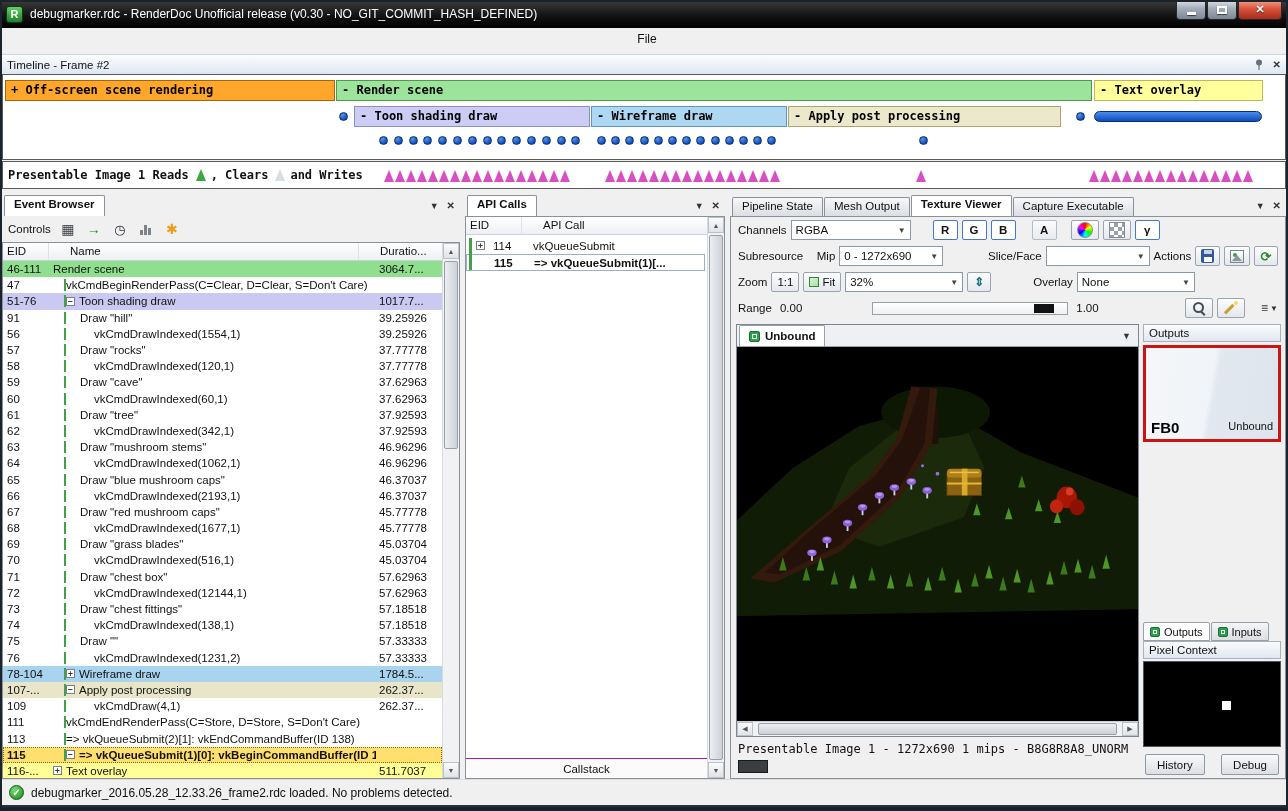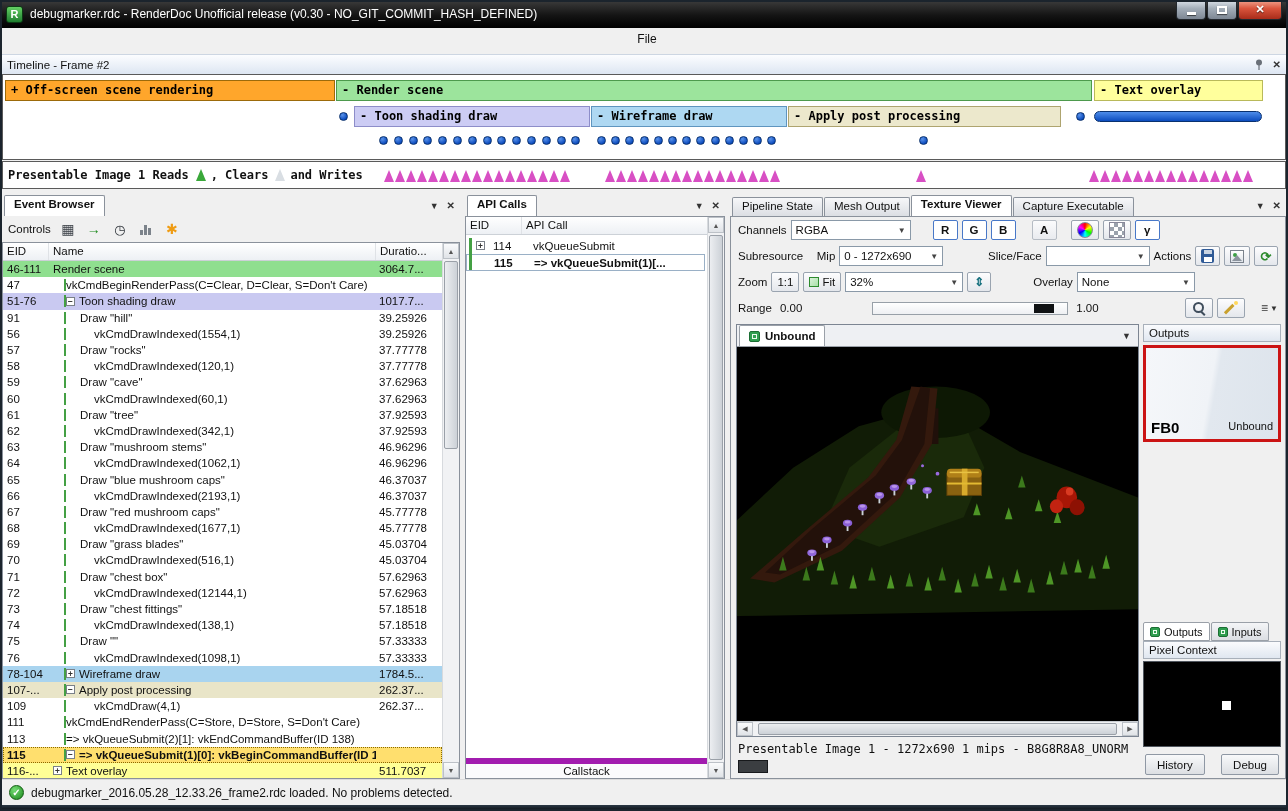--- a/index.html
+++ b/index.html
@@ -54,21 +54,21 @@
 .tabbar-end { margin-left:auto; display:flex; gap:8px; padding:0 5px 5px; color:#333; font-size:9px; align-items:flex-end; }
 
 
 .eb-panel { width:458px; flex:none; }
 .eb-toolbar { height:26px; display:flex; align-items:center; gap:8px; padding:0 6px; font-size:11.5px; }
 .tool-ic { width:18px; height:18px; display:flex; align-items:center; justify-content:center; }
 .chart-ic { display:flex; align-items:flex-end; gap:1px; height:11px; }
 .chart-ic i { display:block; width:3px; background:#7c838b; }
 .grid-box { flex:1; background:#fff; border:1px solid #8a919b; display:flex; min-height:0; }
 .grid-col { flex:1; display:flex; flex-direction:column; min-width:0; }
-.eb-header { display:flex; height:18px; background:linear-gradient(#ffffff,#edf0f4); border-bottom:1px solid #ccd1d7; font-size:11.5px; flex:none; }
+.eb-header { display:flex; height:18px; background:linear-gradient(#ffffff,#edf0f4); border-bottom:1px solid #ccd1d7; font-size:11.5px; flex:none;gap:17px; }
 .hcell { padding:2px 4px; border-right:1px solid #dfe2e6; white-space:nowrap; overflow:hidden; }
 .eb-rows { flex:1; overflow:hidden; }
 .eb-row { height:16.2px; display:flex; align-items:center; font-size:11.5px; white-space:nowrap; }
 .eb-eid { width:46px; flex:none; padding-left:4px; overflow:hidden; }
 .eb-name { flex:1; min-width:0; position:relative; display:flex; align-items:center; overflow:hidden; }
 .eb-dur { width:66px; flex:none; padding-left:3px; overflow:hidden; }
 .eb-ind { display:flex; align-items:center; }
 .lvl0 { padding-left:4px; } .lvl1 { padding-left:17px; } .lvl2 { padding-left:31px; } .lvl3 { padding-left:45px; }
 .row-green    { background:#8fdf8f; }
 .row-lavender { background:#c9c9f1; }
@@ -85,21 +85,21 @@
 
 
 .api-panel { width:260px; flex:none; }
 .api-rows { flex:1; position:relative; padding-top:2px; }
 .api-rows::before { content:""; position:absolute; left:3px; top:3px; width:3px; height:32px; background:#44a044; }
 .api-row { height:17px; display:flex; align-items:center; padding-left:10px; font-size:11.5px; gap:4px; }
 .api-row.sel { font-weight:bold; border:1px solid #9ab0c6; margin-right:2px; }
 .api-eid { width:36px; flex:none; }
 .api-name { white-space:nowrap; overflow:hidden; }
 .hidden { visibility:hidden; }
-.callstack-bar { height:20px; flex:none; border-top:6px solid #a21caf; display:flex; align-items:center; justify-content:center; font-size:11.5px; background:#fbfbfc; }
+.callstack-bar { height:20px; flex:none; border-top:1px solid #a21caf; display:flex; align-items:center; justify-content:center; font-size:11.5px; background:#fbfbfc; }
 
 
 .right-panel { flex:1; }
 .rp-body { flex:1; border:1px solid #8a919b; background:#f0f0f0; display:flex; flex-direction:column; min-height:0; }
 .toolbar-row { height:26px; flex:none; display:flex; align-items:center; padding:0 7px; gap:4px; font-size:11.5px; }
 .combo { height:20px; background:#fff; border:1px solid #8a99a8; display:flex; align-items:center; padding:0 4px; font-size:11.5px; }
 .combo .arrow { margin-left:auto; font-size:8px; color:#444; padding-left:6px; }
 .tbtn { height:20px; min-width:24px; border:1px solid #9aa4b0; background:linear-gradient(#fdfdfe,#e4e7ec); display:flex; align-items:center; justify-content:center; gap:3px; padding:0 5px; border-radius:2px; }
 .chanbtn { width:25px; height:20px; background:#fff; border:1px solid #4878c8; font-weight:bold; border-radius:2px; display:flex; align-items:center; justify-content:center; }
 .chanbtn.off { border-color:#b6bcc4; background:linear-gradient(#fbfbfc,#e9ebef); }
@@ -576,21 +576,21 @@
                   <span>Draw ""</span>
                 </span>
               </div>
               <div class="eb-dur">57.33333</div>
             </div>
             <div class="eb-row ">
               <div class="eb-eid">76</div>
               <div class="eb-name">
                 <span class="guide"></span>
                 <span class="eb-ind lvl3">
-                  <span>vkCmdDrawIndexed(1098,1)</span>
+                  <span>vkCmdDrawIndexed(1231,2)</span>
                 </span>
               </div>
               <div class="eb-dur">57.33333</div>
             </div>
             <div class="eb-row row-blue">
               <div class="eb-eid">78-104</div>
               <div class="eb-name">
                 <span class="guide"></span>
                 <span class="eb-ind lvl1">
                   <span class="expander">+</span>

